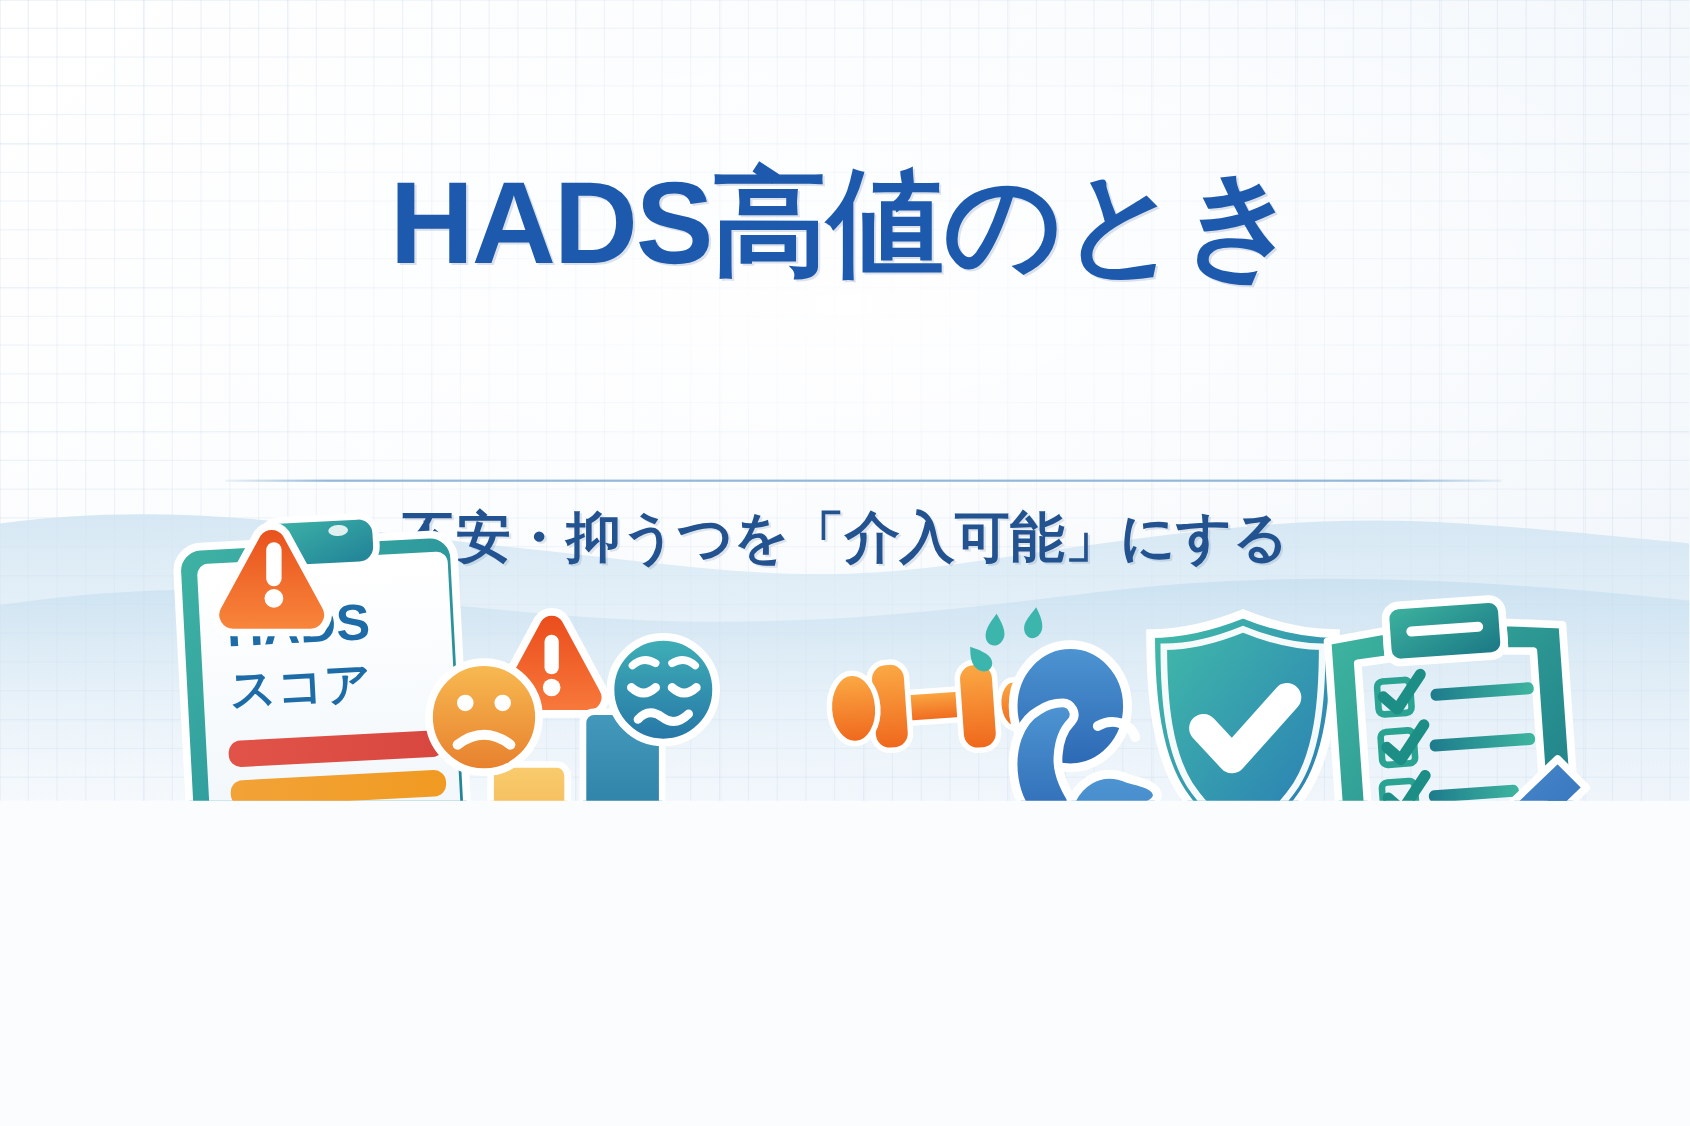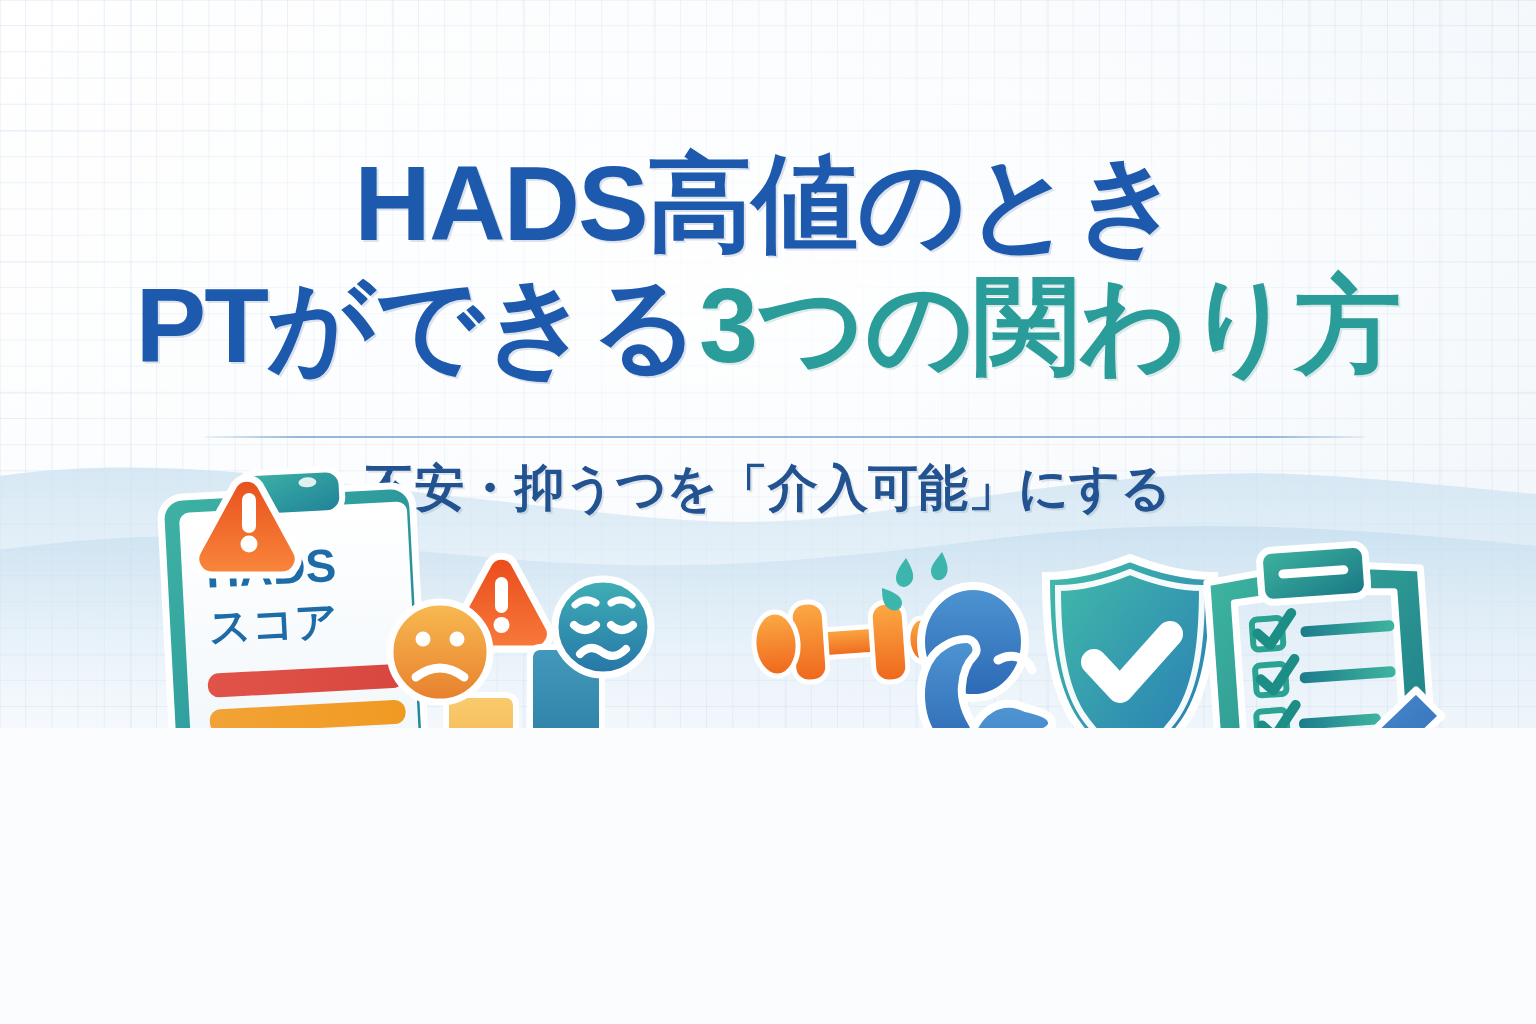--- a/index.html
+++ b/index.html
@@ -87,23 +87,20 @@
       </linearGradient>
     </defs>
     <path d="M0,48 C160,26 300,52 470,70 C640,88 720,104 860,86 C1010,66 1160,36 1330,48 C1420,54 1490,62 1536,66 L1536,300 L0,300 Z" fill="url(#wv1)"></path>
     <path d="M0,122 C200,92 340,118 520,132 C700,146 840,130 1000,110 C1180,88 1360,100 1536,118 L1536,300 L0,300 Z" fill="url(#wv2)"></path>
   </svg>
 
   <div class="title-wrap">
     <div class="tline tline1">
       <span class="c-blue en">HADS</span><span class="c-blue">高値のとき</span>
     </div>
-    <div class="tline tline2">
-      <span class="c-blue en">PT</span><span class="c-blue">ができる</span><span class="c-teal">3つの関わり方</span>
-    </div>
   </div>
 
   <div class="divider"></div>
 
   <div class="subtitle">不安・抑うつを「介入可能」にする</div>
 
   <div class="art" id="art-left">
     <svg viewBox="0 0 560 430" width="560" height="430">
       <defs>
         <linearGradient id="clipBoard" x1="0" y1="0" x2="1" y2="1">

